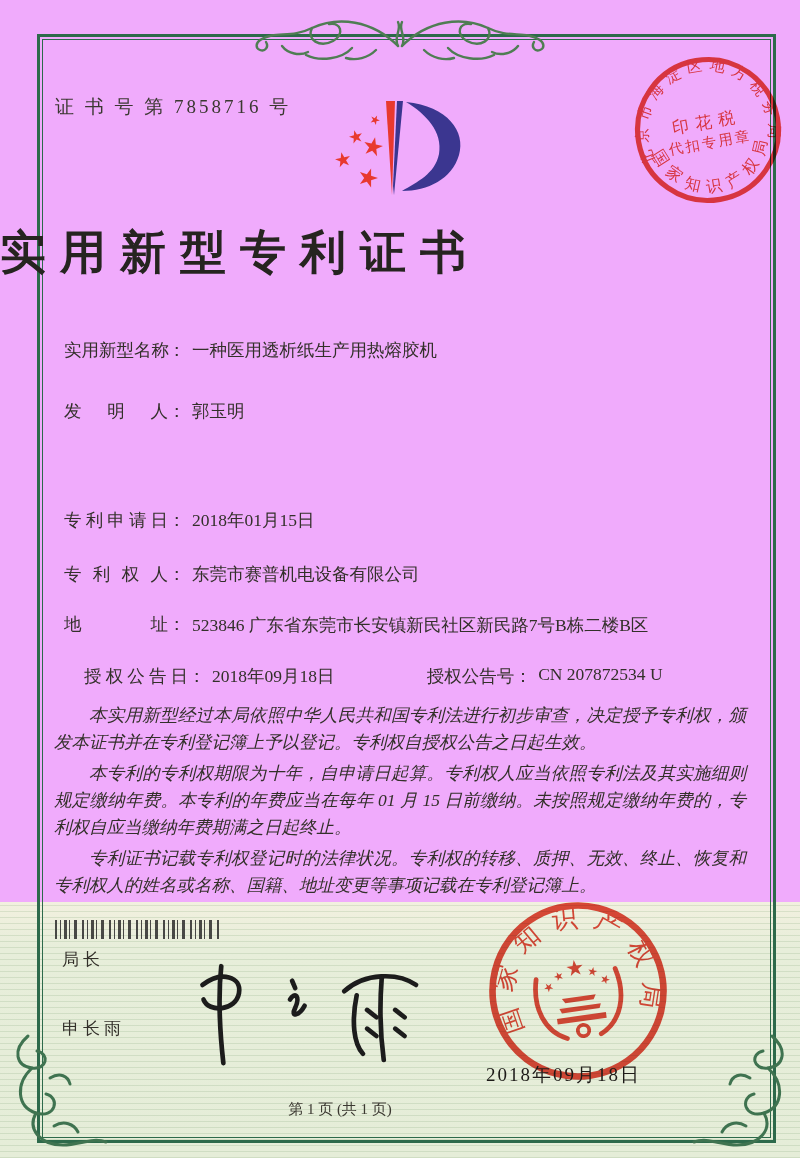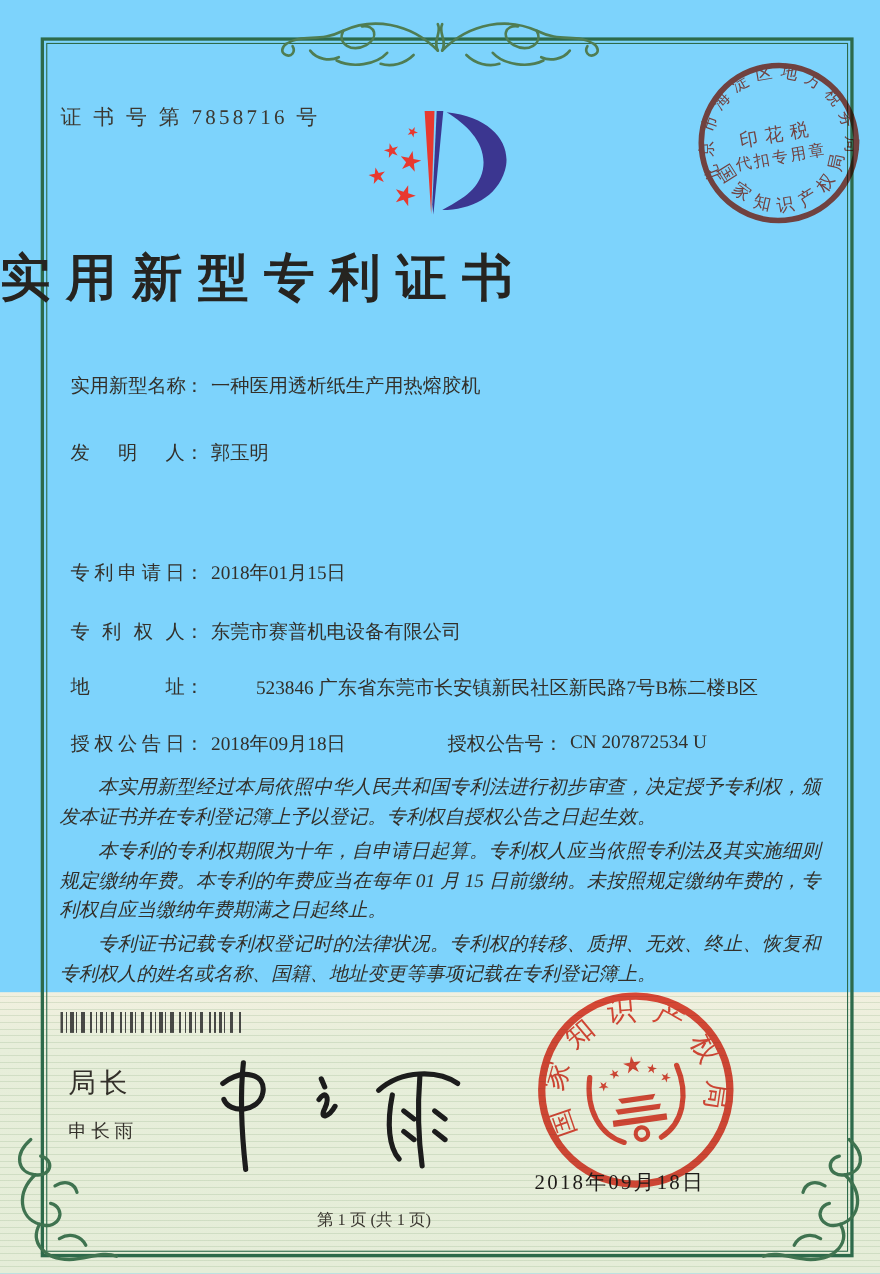--- a/index.html
+++ b/index.html
@@ -1,19 +1,19 @@
 <!DOCTYPE html>
 <html><head>
 <meta charset="utf-8">
 <style>
   html,body{margin:0;padding:0;}
   .page{
     position:relative;
     width:800px;height:1158px;
-    background:#7dd3fc;
+    background:#f0abfc;
     overflow:hidden;
     font-family:"Liberation Serif","DejaVu Serif",serif;
     color:#33302a;
   }
   
   .green-zone{
     position:absolute;left:0;top:902px;width:800px;height:256px;
     background:
       repeating-linear-gradient(0deg, rgba(130,165,120,.22) 0 1px, rgba(0,0,0,0) 1px 6px),
       linear-gradient(#f2f0df 0, #e7eeda 46px, #e5edd8 100%);
@@ -27,31 +27,31 @@
     content:"";position:absolute;inset:2px;border:1px solid #2d6a4b;
   }
   .abs{position:absolute;}
   .cert-no{left:55px;top:94px;font-size:19px;letter-spacing:3px;color:#3b3831;}
   .title{left:0;top:222px;width:800px;text-align:left;font-size:46px;font-weight:bold;
          letter-spacing:14px;color:#262420;}
   .fieldrow{left:64px;width:700px;font-size:17.5px;white-space:nowrap;}
   .f-label{display:inline-block;width:104px;text-align:justify;text-align-last:justify;vertical-align:top;}
   .f-colon{display:inline-block;vertical-align:top;}
   .f-value{display:inline-block;margin-left:2px;vertical-align:top;}
-  .wrapval{white-space:normal;width:538px;line-height:27px;text-align:center;}
+  .wrapval{white-space:normal;width:538px;line-height:27px;}
   .row-addr{white-space:nowrap;}
   .grant-no{margin-left:88px;}
   .paras{left:54px;top:702px;width:692px;font-size:17.5px;line-height:27px;text-align:justify;font-style:italic;}
   .paras p{margin:0 0 4px 0;text-indent:2em;}
   .barcode{
     left:55px;top:920px;width:166px;height:19px;opacity:.85;
     background:
       repeating-linear-gradient(90deg,#2b2b2b 0 2px,rgba(0,0,0,0) 2px 5px,#2b2b2b 5px 6px,rgba(0,0,0,0) 6px 9px,#2b2b2b 9px 12px,rgba(0,0,0,0) 12px 14px,#2b2b2b 14px 15px,rgba(0,0,0,0) 15px 19px,#2b2b2b 19px 22px,rgba(0,0,0,0) 22px 27px);
   }
-  .signer-title{left:62px;top:968px;font-size:25px;letter-spacing:4px;}
+  .signer-title{left:62px;top:948px;font-size:17px;letter-spacing:4px;}
   .signer-name{left:62px;top:1017px;font-size:17px;letter-spacing:4px;}
   .seal-date{left:486px;top:1062px;font-size:19px;letter-spacing:2px;color:#1d1b18;}
   .footer{left:0;top:1100px;width:680px;text-align:center;font-size:15px;color:#3b3831;}
   .ink{mix-blend-mode:multiply;}
   svg text{font-family:"Liberation Serif","DejaVu Serif",serif;}
 </style>
 </head>
 <body>
 
 <div class="page">
@@ -128,21 +128,21 @@
     <span class="f-value">2018年01月15日</span>
   </div>
   <div class="abs fieldrow" style="top:562px;">
     <span class="f-label">专利权人</span><span class="f-colon">：</span>
     <span class="f-value">东莞市赛普机电设备有限公司</span>
   </div>
   <div class="abs fieldrow row-addr" style="top:612px;">
     <span class="f-label">地址</span><span class="f-colon">：</span>
     <span class="f-value wrapval">523846 广东省东莞市长安镇新民社区新民路7号B栋二楼B区</span>
   </div>
-  <div class="abs fieldrow" style="top:664px;">
+  <div class="abs fieldrow" style="top:664px;margin-left:20px;">
     <span class="f-label">授权公告日</span><span class="f-colon">：</span>
     <span class="f-value">2018年09月18日</span>
     <span class="f-value grant-no">授权公告号</span><span class="f-colon">：</span>
     <span class="f-value">CN 207872534 U</span>
   </div>
 
   <div class="abs paras">
     <p>本实用新型经过本局依照中华人民共和国专利法进行初步审查，决定授予专利权，颁发本证书并在专利登记簿上予以登记。专利权自授权公告之日起生效。</p>
     <p>本专利的专利权期限为十年，自申请日起算。专利权人应当依照专利法及其实施细则规定缴纳年费。本专利的年费应当在每年 01 月 15 日前缴纳。未按照规定缴纳年费的，专利权自应当缴纳年费期满之日起终止。</p>
     <p>专利证书记载专利权登记时的法律状况。专利权的转移、质押、无效、终止、恢复和专利权人的姓名或名称、国籍、地址变更等事项记载在专利登记簿上。</p>

